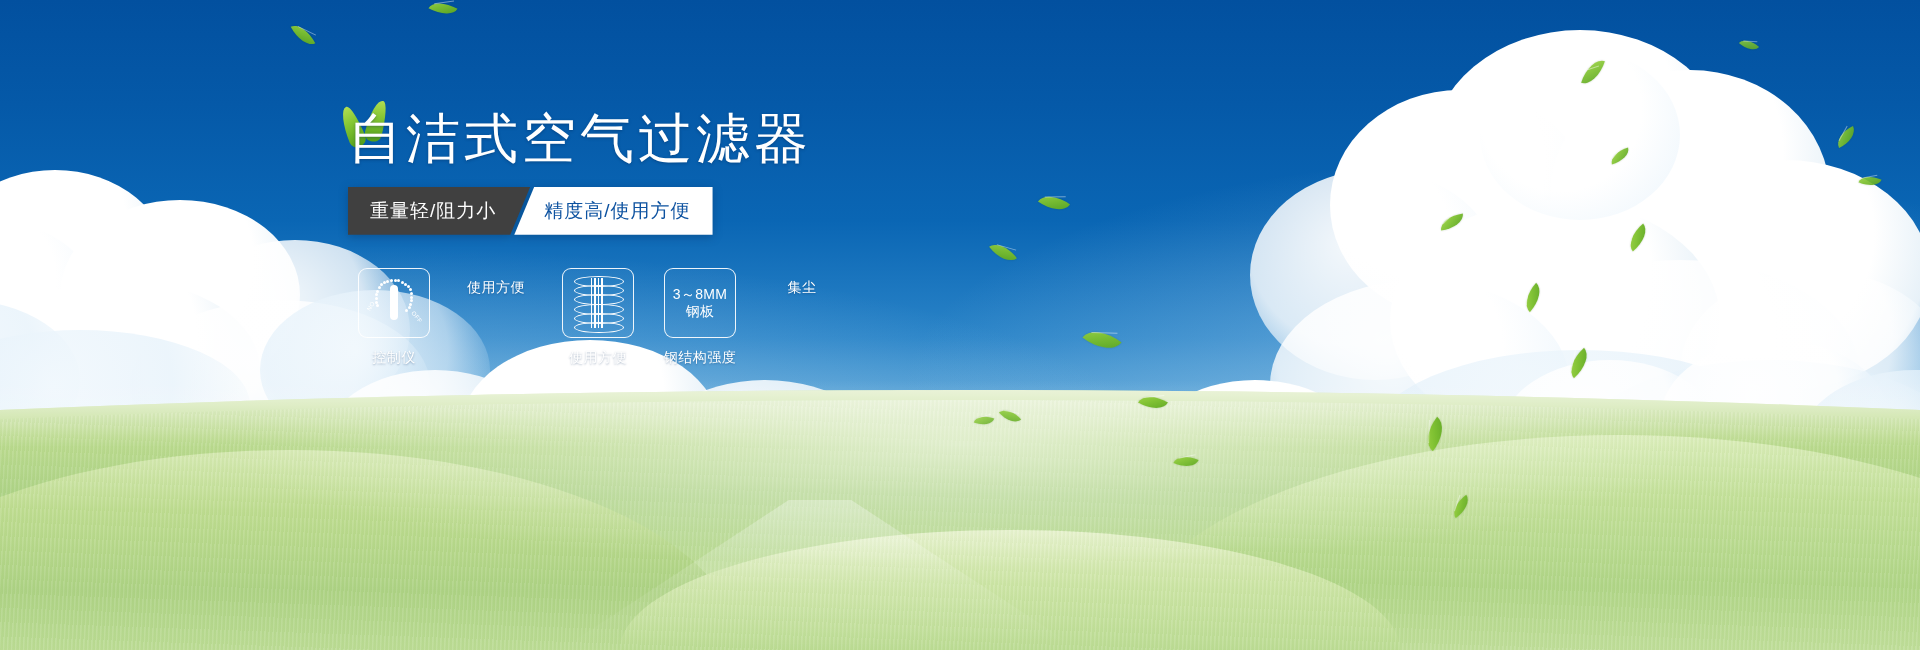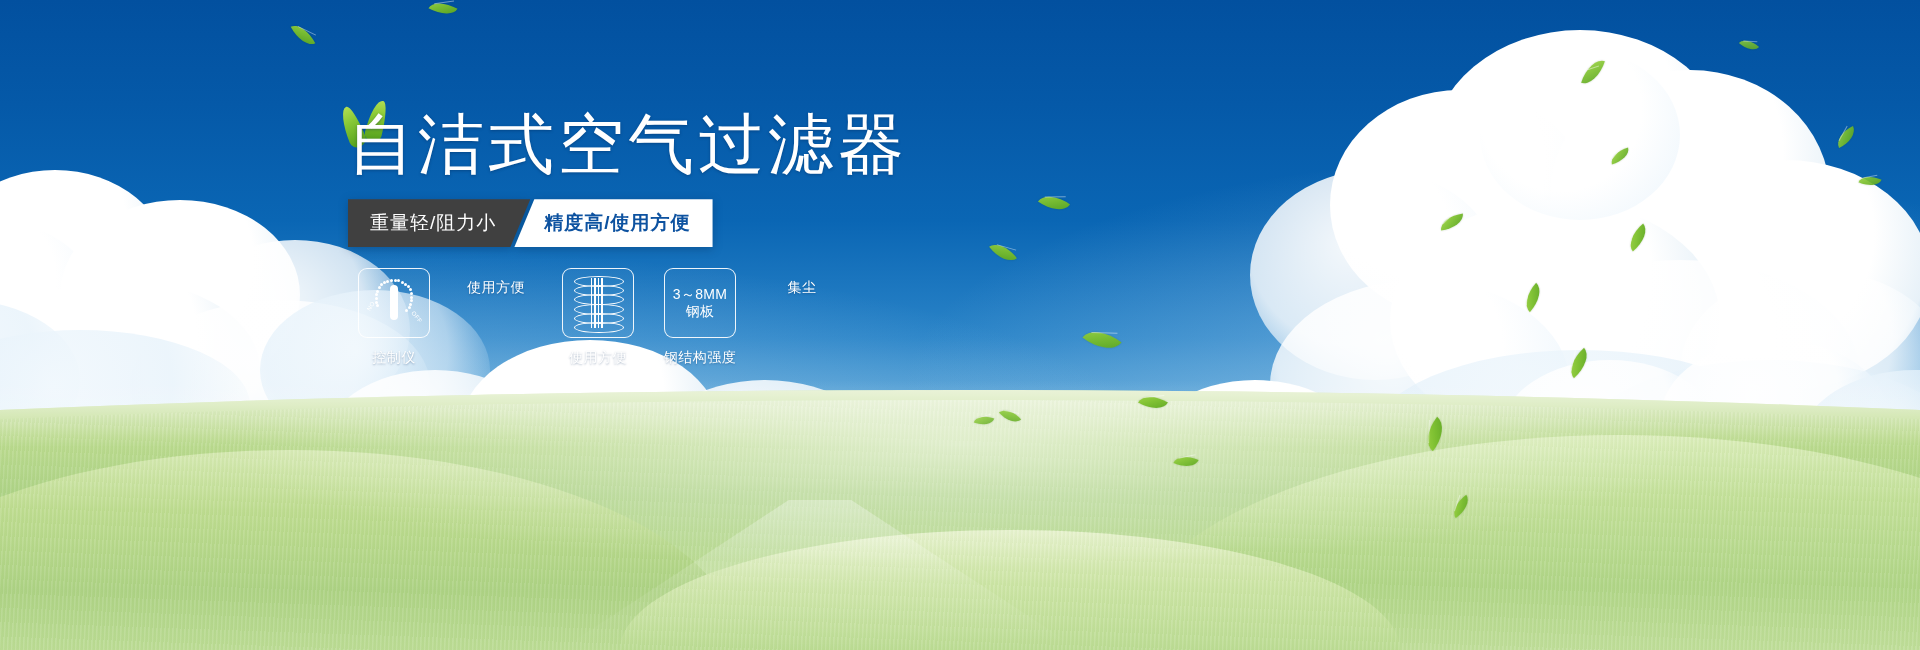--- a/index.html
+++ b/index.html
@@ -123,21 +123,21 @@
   .sprout .sleaf{
     position:absolute;width:17px;height:42px;
     background:linear-gradient(170deg,#b6e055 0%,#86c734 40%,#4f9c19 100%);
     border-radius:60% 40% 55% 45% / 85% 85% 18% 18%;
   }
   .sprout .sleaf.l{left:2px;top:8px;transform:rotate(-22deg);}
   .sprout .sleaf.r{left:26px;top:2px;transform:rotate(14deg);}
 
   .title{
     margin:0;
-    font-size:66px;
+    font-size:54px;
     line-height:1.05;
     letter-spacing:4px;
     color:#ffffff;
     font-weight:400;
     font-family:"Liberation Sans","DejaVu Sans",sans-serif;
     white-space:nowrap;
     text-shadow:0 1px 3px rgba(0,30,70,.35);
   }
 
   
@@ -160,21 +160,20 @@
     padding:0 24px 0 22px;
     padding-right:34px;
     clip-path:polygon(0 0, 100% 0, calc(100% - 20px) 100%, 0 100%);
   }
   .tag-secondary{
     background:#ffffff;
     color:#0d52a0;
     padding:0 22px 0 30px;
     margin-left:-16px;
     clip-path:polygon(20px 0, 100% 0, 100% 100%, 0 100%);
-    font-weight:bold;
   }
 
   
   .features{
     position:absolute;left:357px;top:268px;
     display:flex;gap:28px;
   }
   .feature{
     width:74px;
     display:flex;flex-direction:column;align-items:center;

